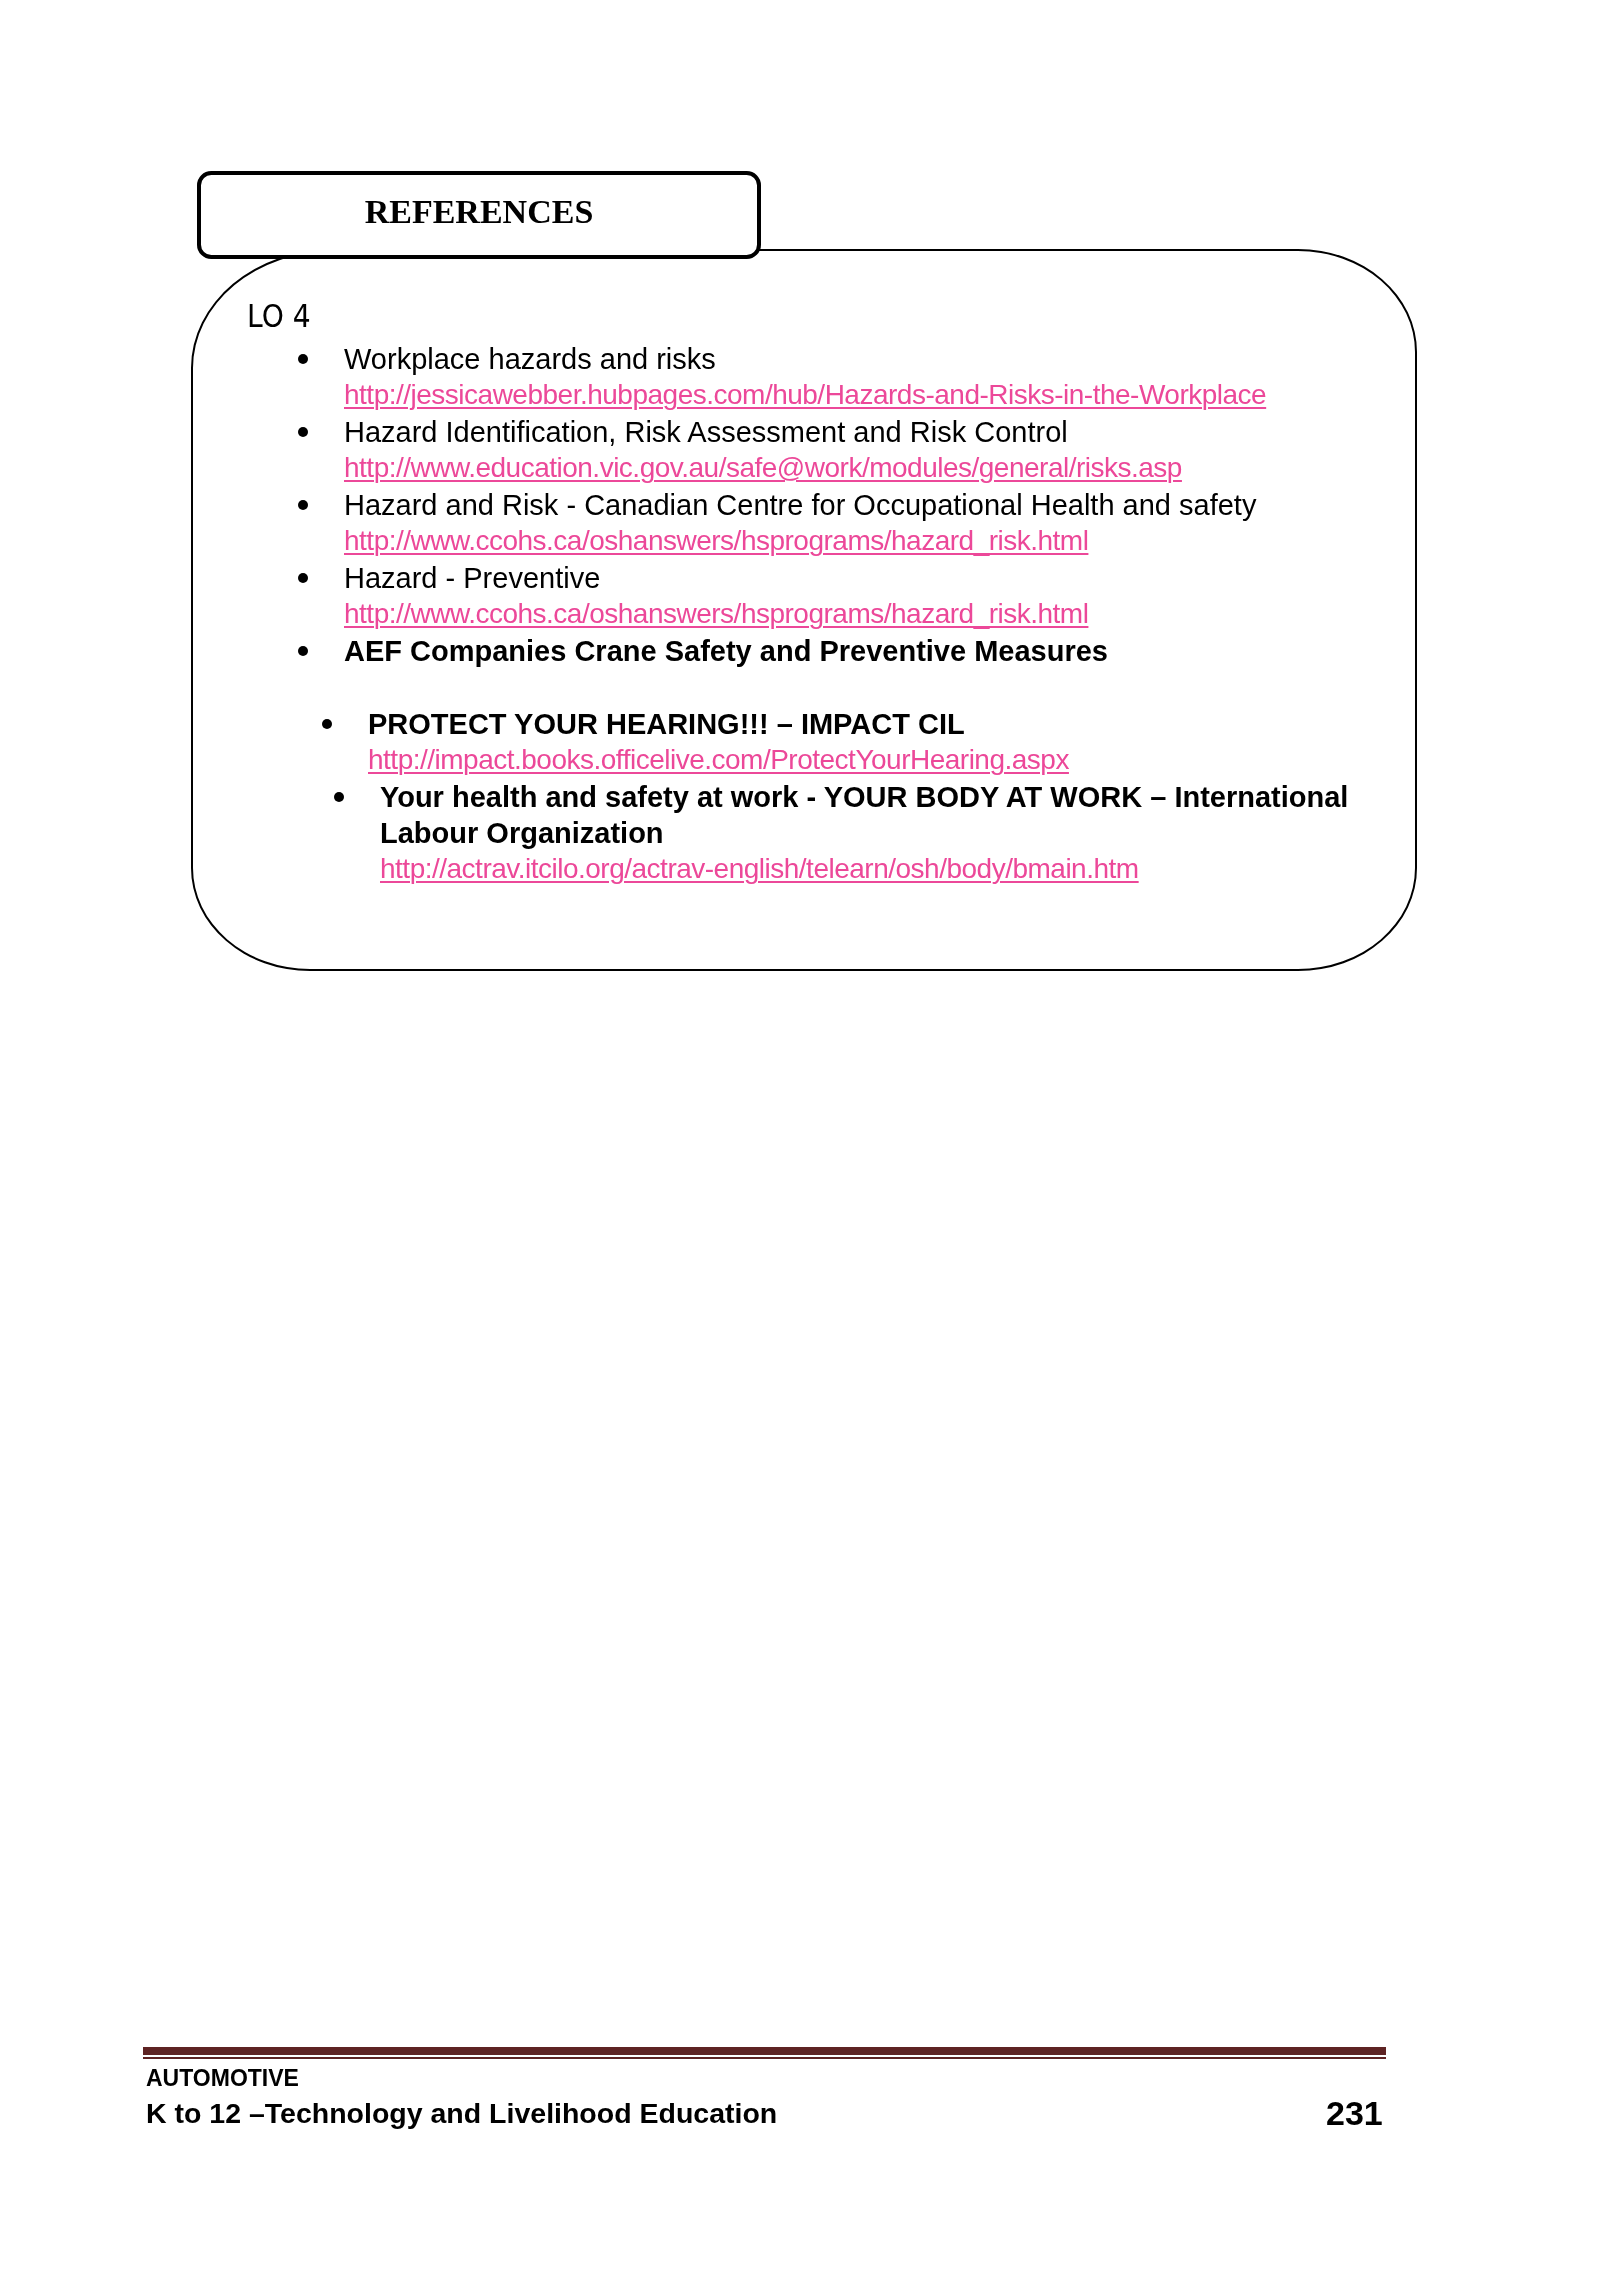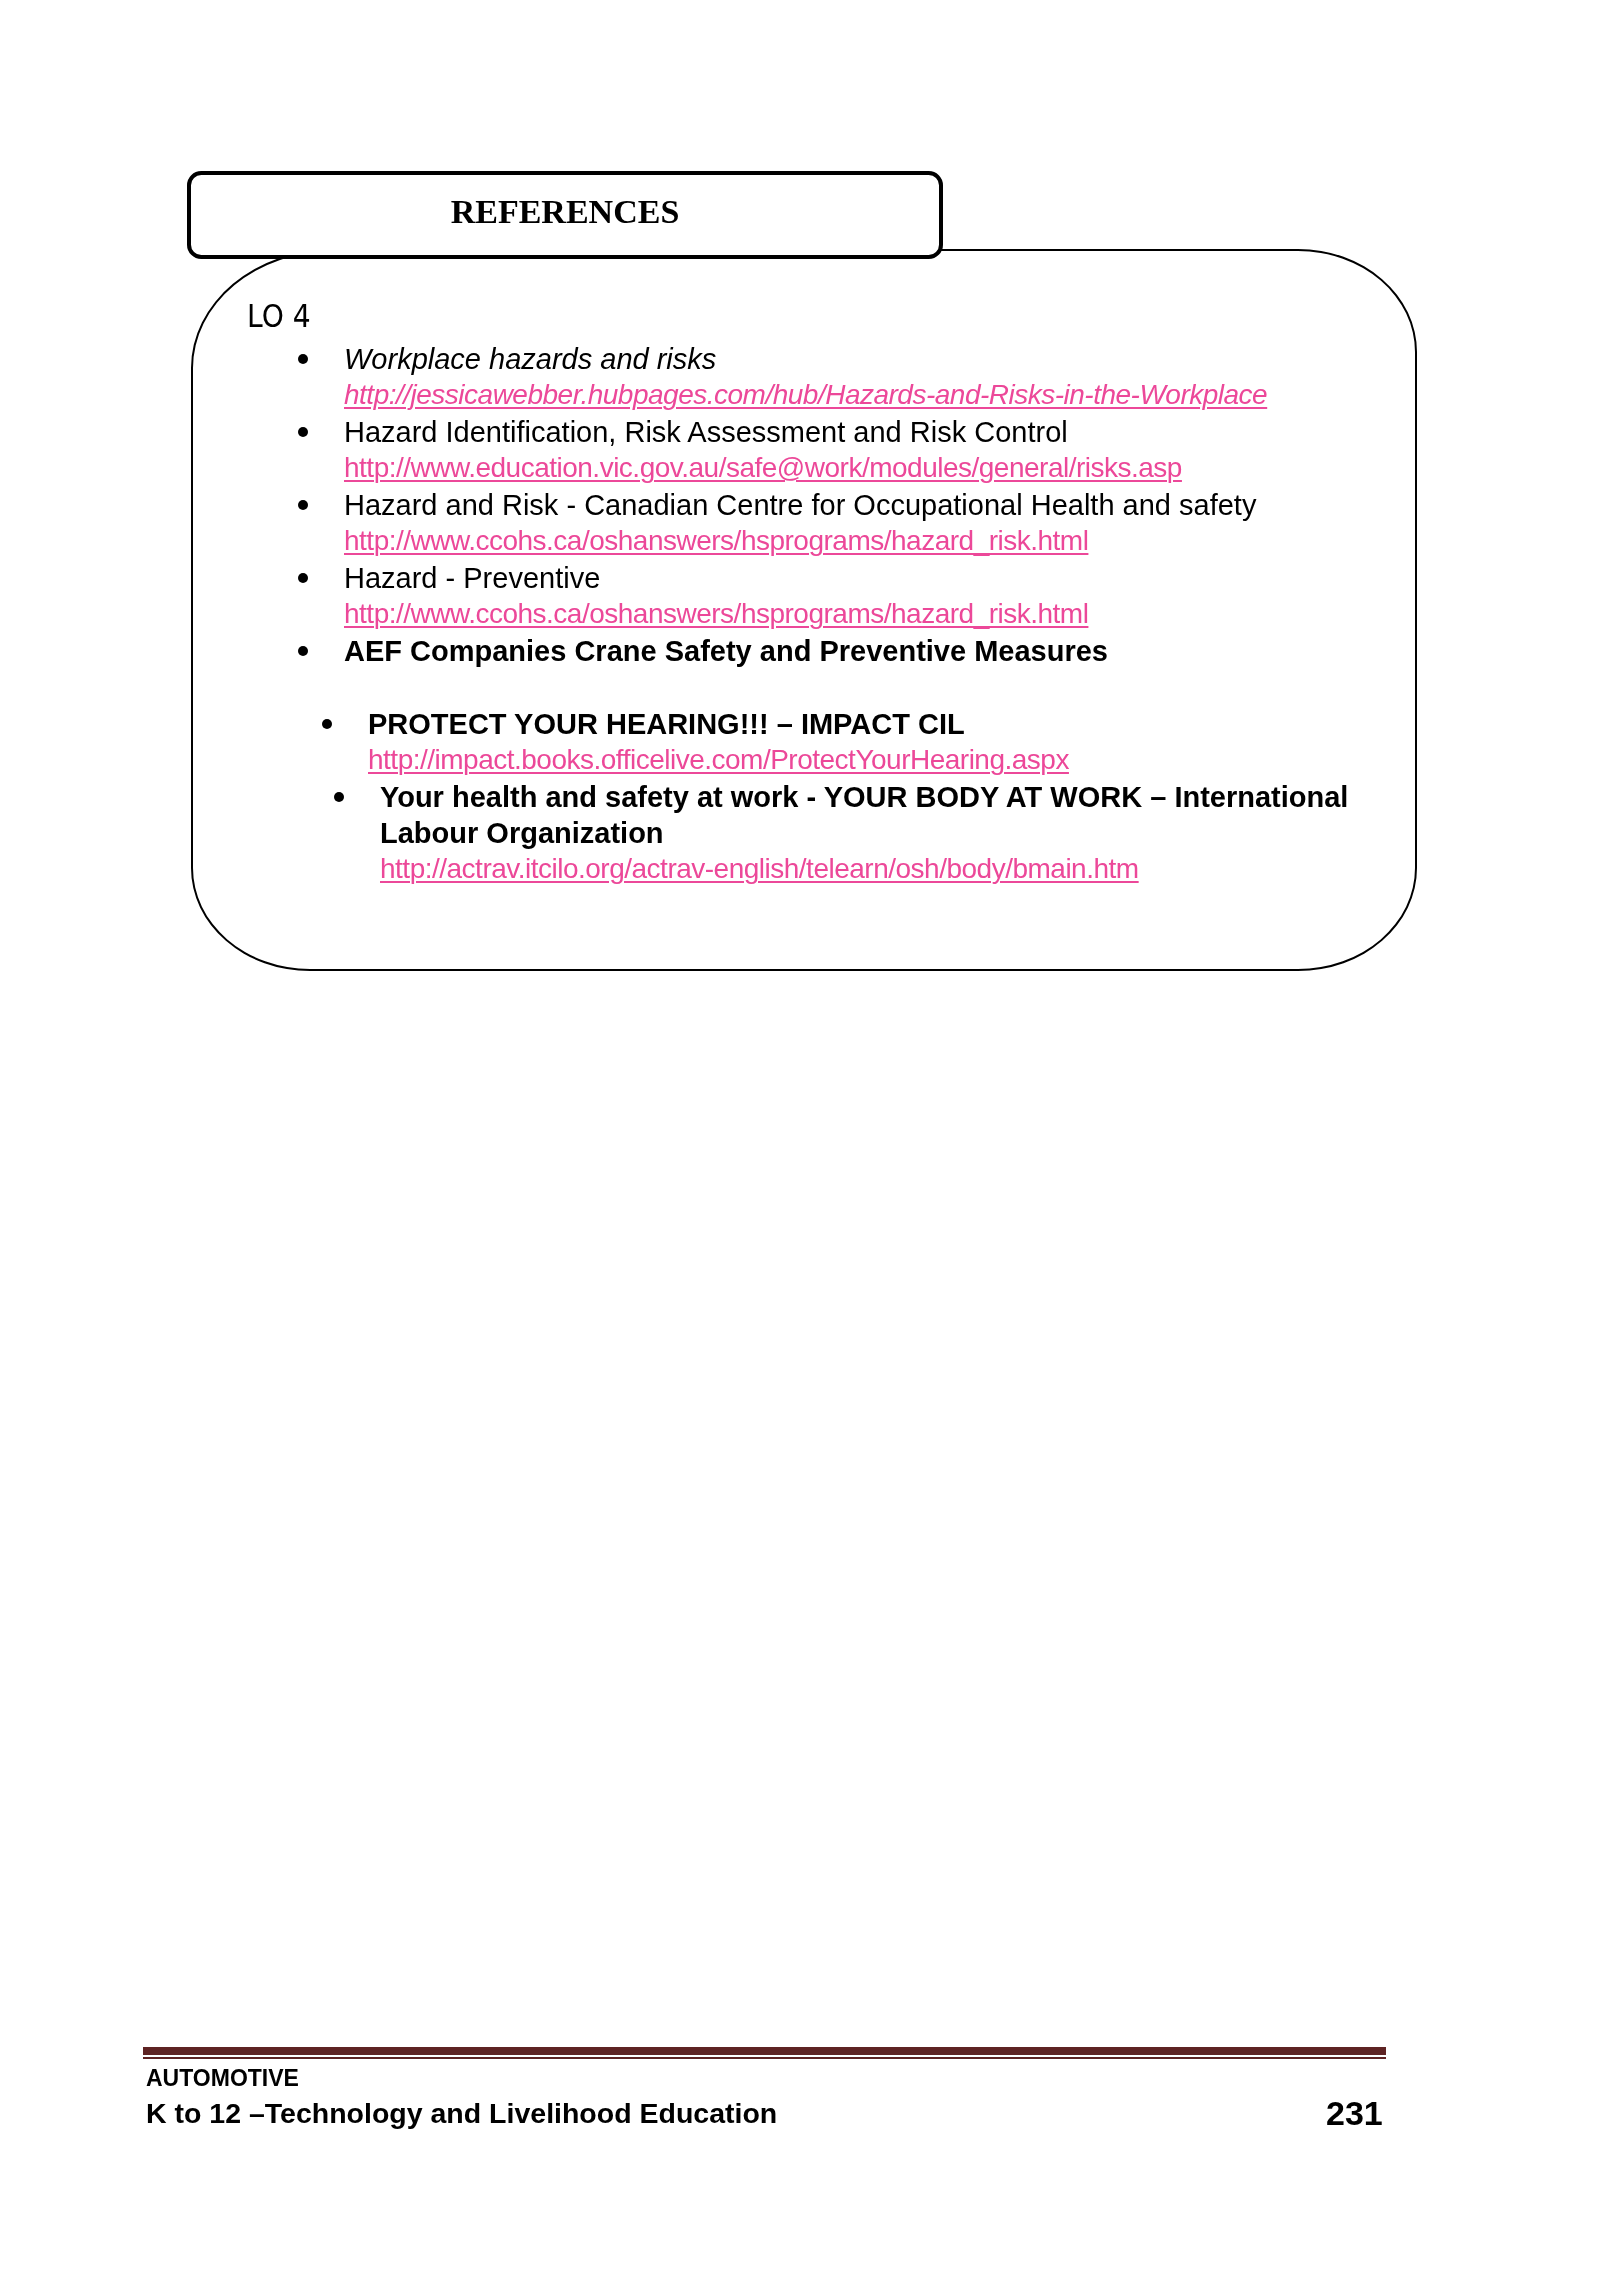--- a/index.html
+++ b/index.html
@@ -6,21 +6,21 @@
   body { width: 1624px; height: 2295px; position: relative; overflow: hidden; font-family: "Liberation Sans", sans-serif; color: #000; }
   .page { position: absolute; left: 0; top: 0; width: 1624px; height: 2295px; background: #ffffff; }
 
   .main-box {
     position: absolute; left: 191px; top: 249px; width: 1226px; height: 722px;
     border: 2.4px solid #000; box-sizing: border-box;
     border-radius: 143px 119px 119px 119px / 119px 103px 103px 103px;
     background: #fff;
   }
   .title-box {
-    position: absolute; left: 187px; top: 171px; width: 756px; height: 88px;
+    position: absolute; left: 197px; top: 171px; width: 564px; height: 88px;
     border: 4.8px solid #000; box-sizing: border-box; border-radius: 14.3px;
     background: #fff; display: flex; align-items: center; justify-content: center;
   }
   .title-text {
     font-family: "Liberation Serif", serif; font-weight: bold; font-size: 34px;
     letter-spacing: 0px; margin-top: -6.3px;
   }
 
   .lo-label { position: absolute; left: 247px; top: 297px; font-size: 32px; font-family: "DejaVu Sans", sans-serif; font-weight: normal; transform: scaleX(0.88); transform-origin: left top; }
 
@@ -45,21 +45,21 @@
   <div class="main-box"></div>
 
   <div class="title-box">
     <span class="title-text">REFERENCES</span>
   </div>
 
   <div class="lo-label">LO 4</div>
 
   <div class="ref-list">
 
-    <div class="ref-item" style="top:341px;font-style:italic;">
+    <div class="ref-item" style="top:341px;">
       <span class="bullet"></span>
       <div class="ref-title">Workplace hazards and risks</div>
       <a class="ref-url">http://jessicawebber.hubpages.com/hub/Hazards-and-Risks-in-the-Workplace</a>
     </div>
 
     <div class="ref-item" style="top:414px;">
       <span class="bullet"></span>
       <div class="ref-title">Hazard Identification, Risk Assessment and Risk Control</div>
       <a class="ref-url">http://www.education.vic.gov.au/safe@work/modules/general/risks.asp</a>
     </div>

